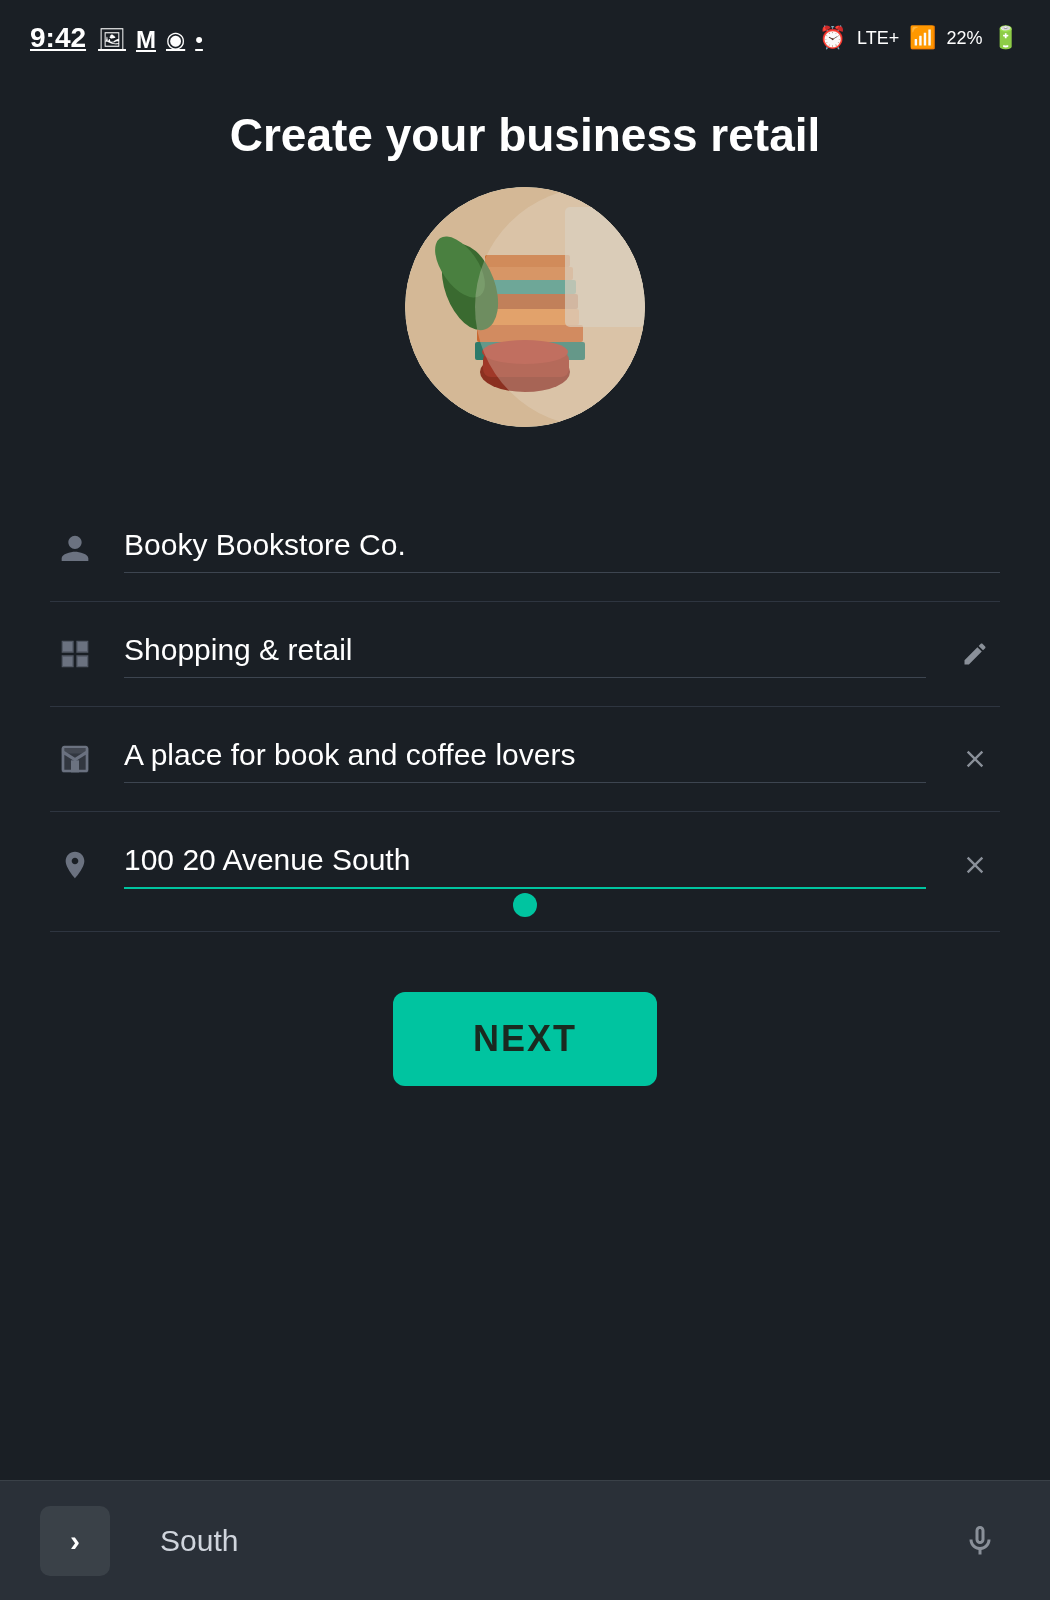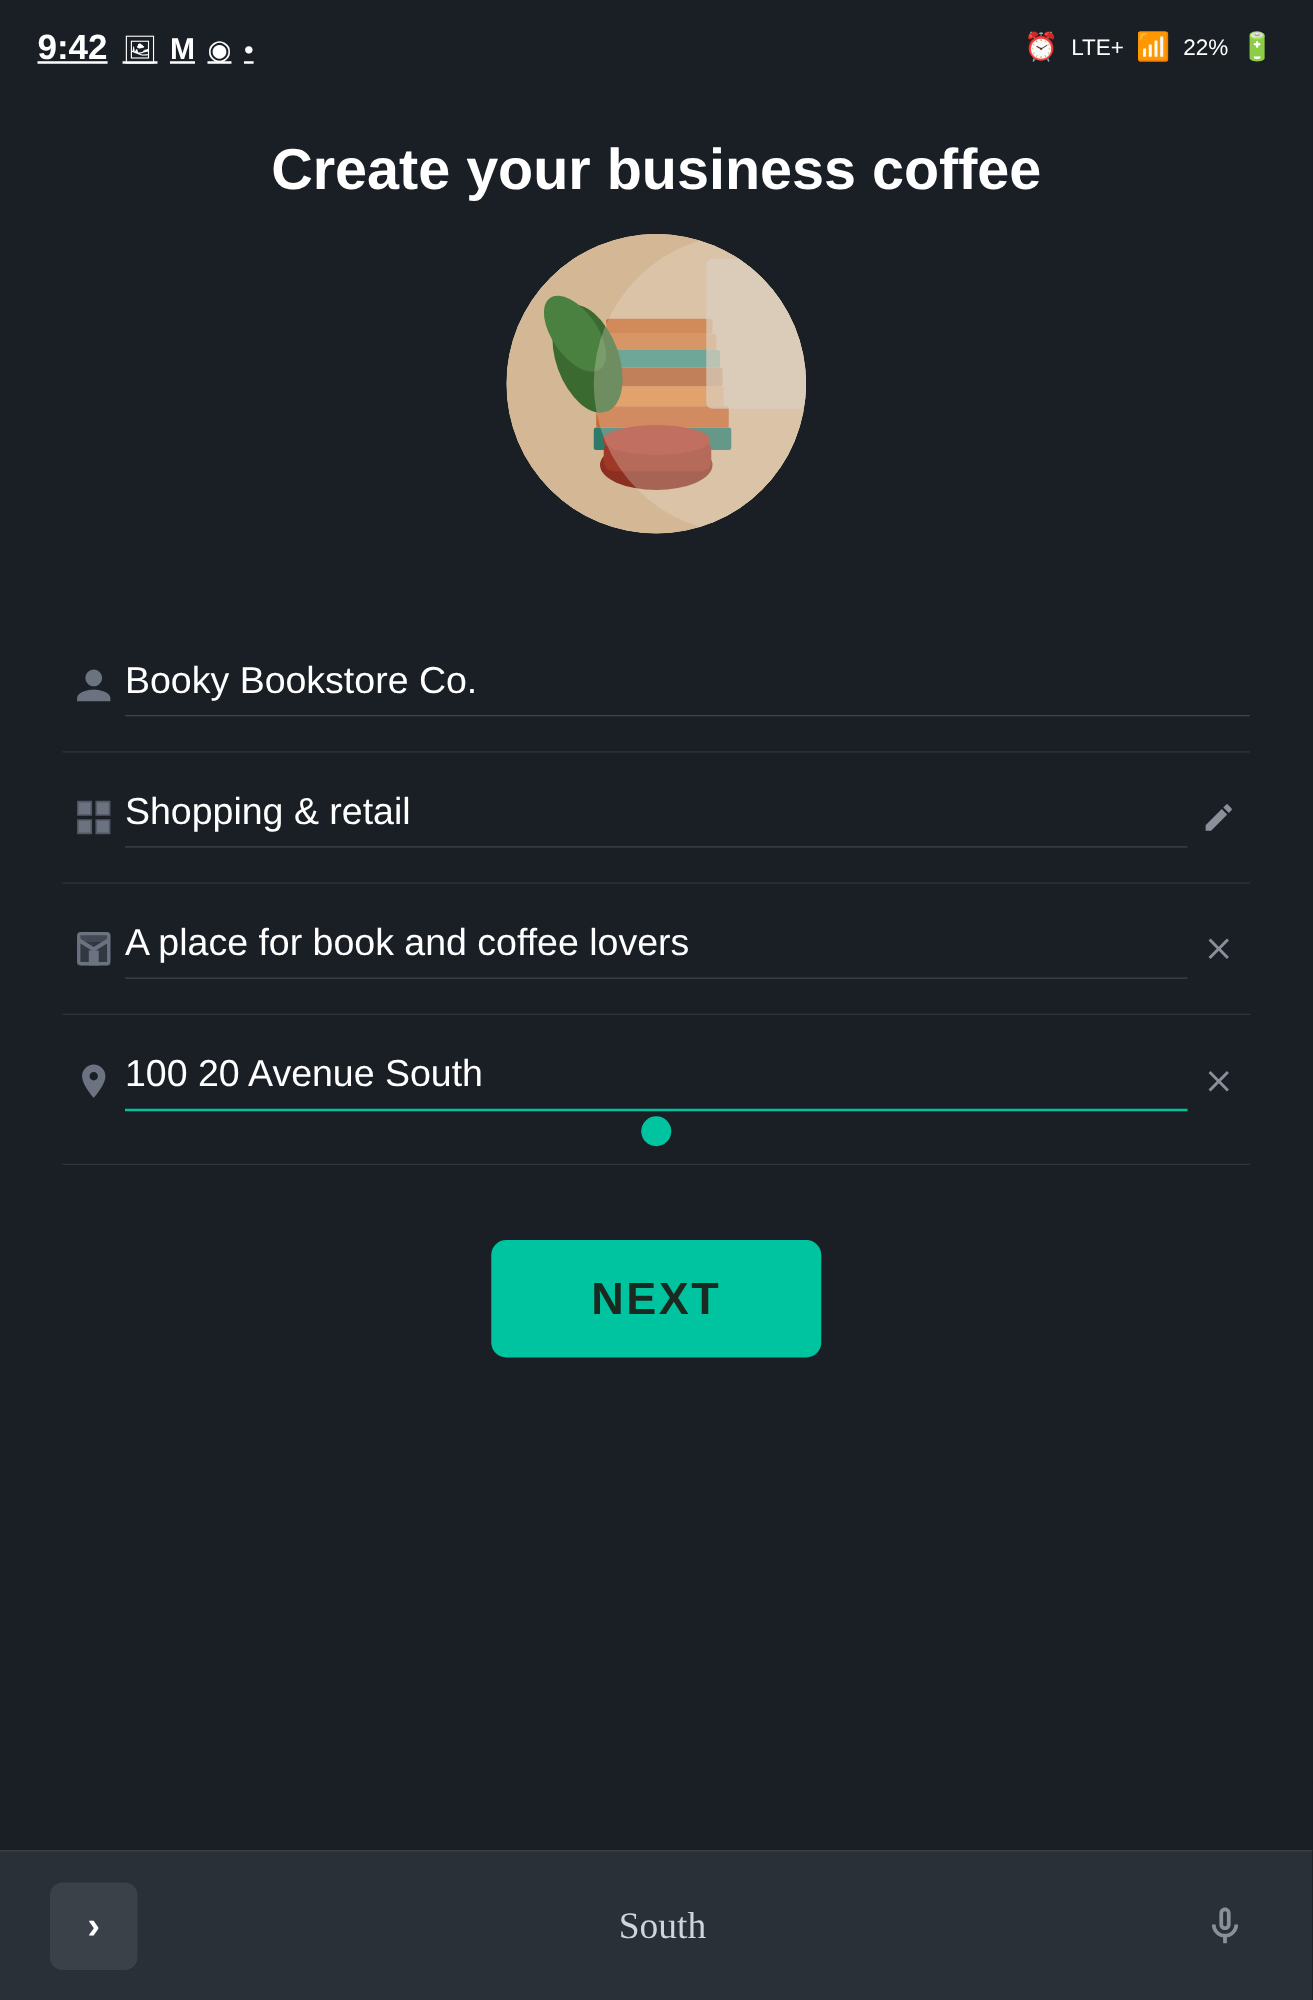--- a/index.html
+++ b/index.html
@@ -105,20 +105,21 @@
     .form-fields {
       width: 100%;
     }
 
     .form-row {
       display: flex;
       align-items: center;
       padding: 28px 0;
       border-bottom: 1px solid #2e3540;
       position: relative;
+      gap: 24px;
     }
 
     .field-icon {
       width: 50px;
       min-width: 50px;
       display: flex;
       align-items: center;
       justify-content: center;
       color: #6b7280;
       font-size: 30px;
@@ -217,22 +218,21 @@
       justify-content: center;
       color: #ffffff;
       font-size: 28px;
       cursor: pointer;
     }
 
     .keyboard-suggestions {
       display: flex;
       flex: 1;
       align-items: center;
-      justify-content: center;
-      font-family: Liberation Serif, serif;
+      justify-content: space-between;
     }
 
     .keyboard-suggestion {
       font-size: 30px;
       color: #d0d5dd;
       padding: 0 50px;
       border-right: 1px solid #4a5158;
     }
 
     .keyboard-suggestion:last-child {
@@ -276,21 +276,21 @@
     <span class="status-icon">⏰</span>
     <span class="status-right-text">LTE+</span>
     <span class="status-icon" style="font-size:22px;">📶</span>
     <span class="status-right-text">22%</span>
     <span class="status-icon">🔋</span>
   </div>
 </div>
 
 <div class="main-content">
 
-  <h1 class="page-title">Create your business coffee</h1>
+  <h1 class="page-title">Create your business retail</h1>
 
   <div class="avatar-container">
     <div class="avatar-books">
       <svg width="240" height="240" viewBox="0 0 240 240" xmlns="http://www.w3.org/2000/svg">
         <circle cx="120" cy="120" r="120" fill="#87CEEB"></circle>
 
         <rect x="0" y="0" width="240" height="240" fill="#c8b89a" rx="0"></rect>
         <circle cx="120" cy="120" r="120" fill="none" stroke="none"></circle>
 
         <rect x="0" y="0" width="240" height="240" fill="#d4b896"></rect>

